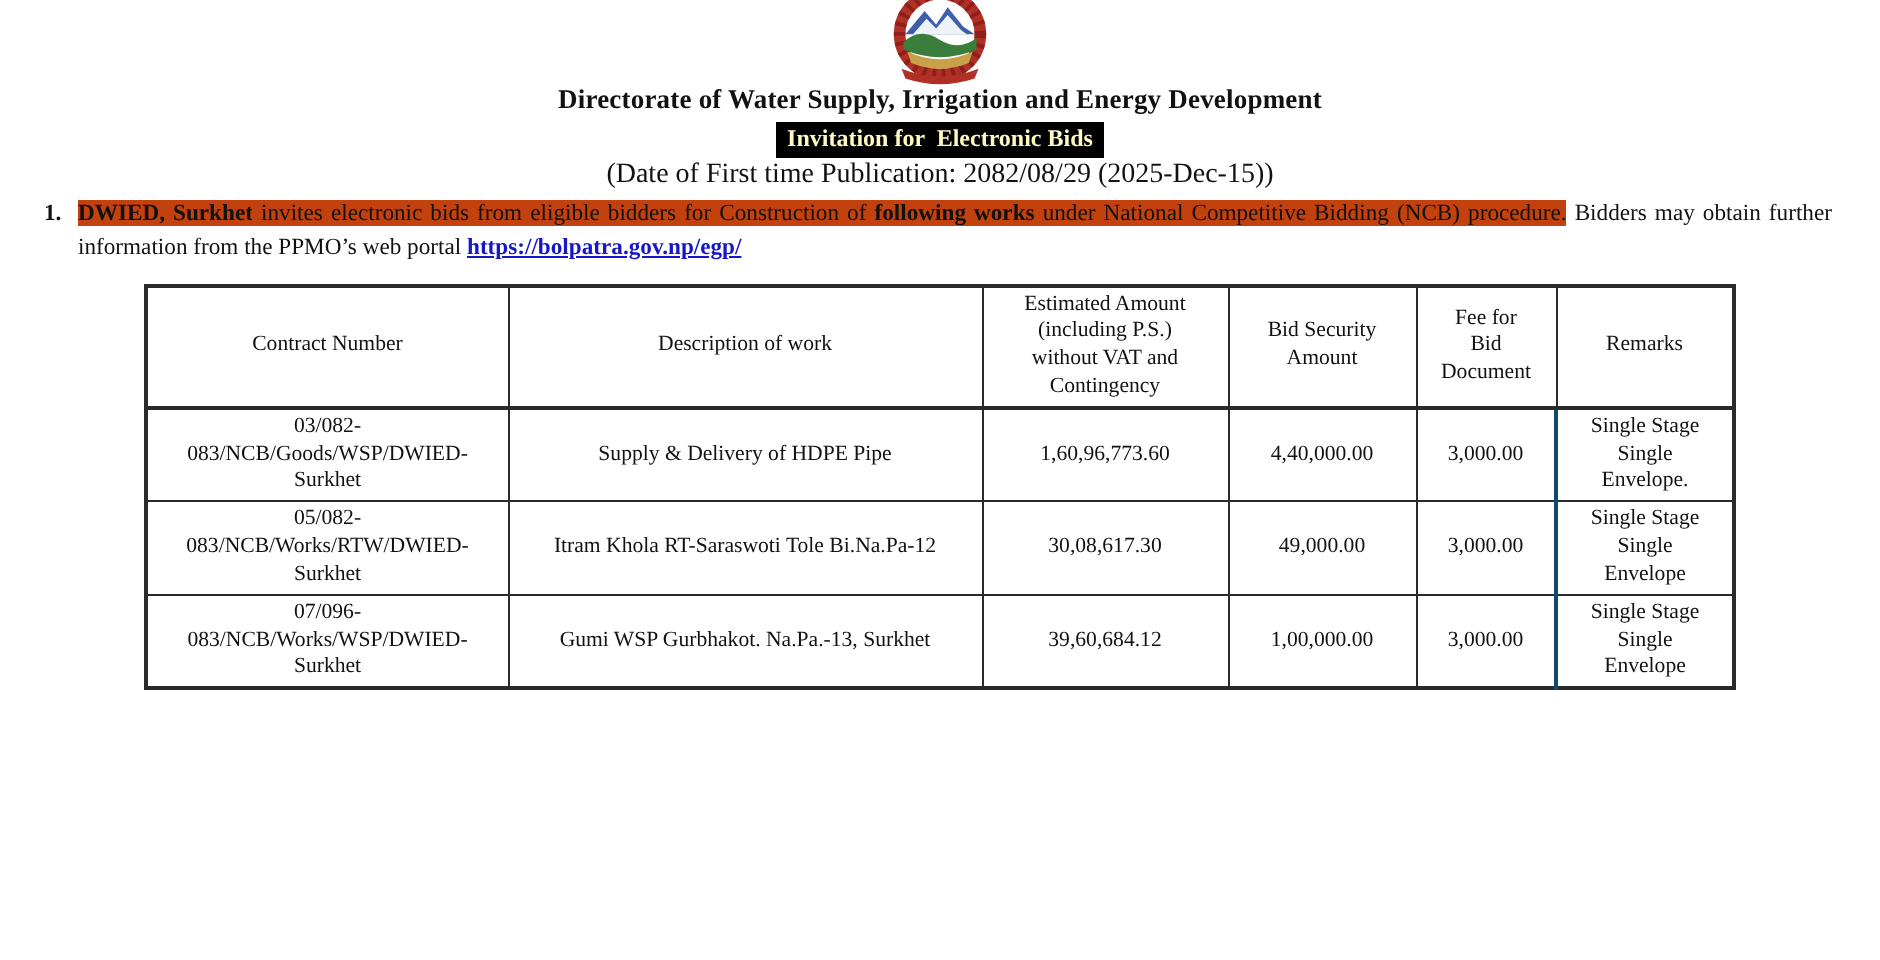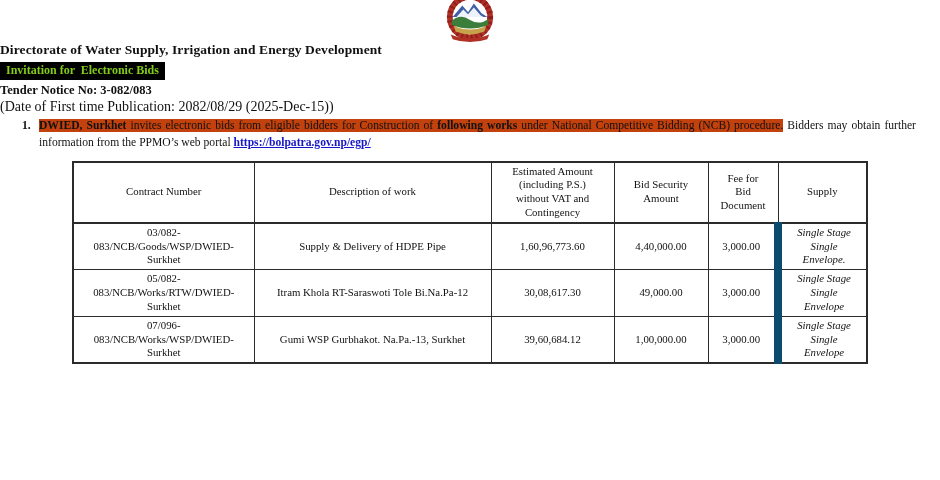--- a/index.html
+++ b/index.html
@@ -2,28 +2,28 @@
 <html><head>
 <meta charset="utf-8">
 <style>
   * { box-sizing: border-box; }
   html,body { margin:0; padding:0; }
   body {
     width:940px; height:480px; background:#ffffff;
     font-family:"Liberation Serif", serif; color:#111;
     overflow:hidden; position:relative;
   }
-  .center { text-align:left; }
+  .center { text-align:center; }
   .logo-wrap { display:flex; justify-content:center; margin-top:-6px; height:46px; }
   .emblem { width:58px; height:50px; }
   .title { font-size:13.5px; font-weight:bold; margin-top:2px; letter-spacing:.1px; }
   .subtitle { font-size:10.5px; margin-top:0; }
   .banner-row { margin-top:2px; }
   .banner {
-    display:inline-block; background:#000; color:#84cc16; font-weight:bold;
+    display:inline-block; background:#000; color:#fef9c3; font-weight:bold;
     font-size:12px; padding:1px 6px 2px 6px; white-space:pre-wrap;
   }
   .notice { font-size:12.5px; font-weight:bold; margin-top:3px; }
   .pubdate { font-size:14px; margin-top:1px; }
   .intro { display:flex; margin:3px 24px 0 22px; font-size:11.6px; line-height:1.45; }
   .intro-num { font-weight:bold; flex:none; width:17px; }
   .intro-body { text-align:justify; }
   .hl { background:#c2410c; }
   .b { font-weight:bold; }
   .link { color:#1616c8; font-weight:bold; text-decoration:underline; cursor:pointer; }
@@ -31,21 +31,21 @@
     border-collapse:collapse; table-layout:fixed;
     margin:9px 0 0 72px; width:794px; font-size:10.8px;
     border:2px solid #2b2b2b;
   }
   .bids th, .bids td {
     border:1px solid #2b2b2b; text-align:center; vertical-align:middle;
     white-space:pre-line; padding:2px 4px; font-weight:normal; line-height:1.28;
   }
   .bids thead th { height:58px; border-bottom:2px solid #2b2b2b; }
   .bids tbody td { height:42px; }
-  .bids td.col-remarks { border-left:8px solid #0c4a6e;font-style:italic; }
+  .bids td.col-remarks { border-left:2px solid #0c4a6e; }
 </style>
 </head>
 <body>
 
 <div class="page">
 
   <div class="logo-wrap">
     <svg class="emblem" viewBox="0 0 60 52" aria-hidden="true">
       <circle cx="30" cy="24" r="21" fill="#ffffff" stroke="#b03026" stroke-width="6"></circle>
       <circle cx="30" cy="24" r="21" fill="none" stroke="#8f1f1c" stroke-width="6" stroke-dasharray="2 3"></circle>
@@ -54,21 +54,20 @@
       <path d="M11 28 Q20 20 30 27 Q40 33 49 26 L49 32 Q30 40 11 32 Z" fill="#3b7d3a"></path>
       <path d="M13 33 Q30 41 47 33 L45 39 Q30 45 15 39 Z" fill="#c8a24a"></path>
       <path d="M10 42 Q30 50 50 42 L48 47 Q30 53 12 47 Z" fill="#b03026"></path>
     </svg>
   </div>
 
   <div class="center title">Directorate of Water Supply, Irrigation and Energy Development</div>
   <div class="center banner-row">
     <span class="banner">Invitation for  Electronic Bids</span>
   </div>
-  <div class="center notice">Tender Notice No: 3-082/083</div>
   <div class="center pubdate">(Date of First time Publication: 2082/08/29 (2025-Dec-15))</div>
 
   <div class="intro">
     <span class="intro-num">1.</span>
     <span class="intro-body"><span class="hl b">DWIED, Surkhet</span><span class="hl"> invites electronic bids from eligible bidders for Construction of </span><span class="hl b">following works</span><span class="hl"> under National Competitive Bidding (NCB) procedure.</span><span> Bidders may obtain further information from the PPMO’s web portal </span><a class="link">https://bolpatra.gov.np/egp/</a></span>
   </div>
 
   <table class="bids">
     <colgroup>
       <col style="width:181px">
@@ -84,21 +83,21 @@
         <th>Description of work</th>
         <th>Estimated Amount
 (including P.S.)
 without VAT and
 Contingency</th>
         <th>Bid Security
 Amount</th>
         <th>Fee for
 Bid
 Document</th>
-        <th>Supply</th>
+        <th>Remarks</th>
       </tr>
     </thead>
     <tbody>
       <tr>
         <td>03/082-
 083/NCB/Goods/WSP/DWIED-
 Surkhet</td>
         <td>Supply &amp; Delivery of HDPE Pipe</td>
         <td>1,60,96,773.60</td>
         <td>4,40,000.00</td>

